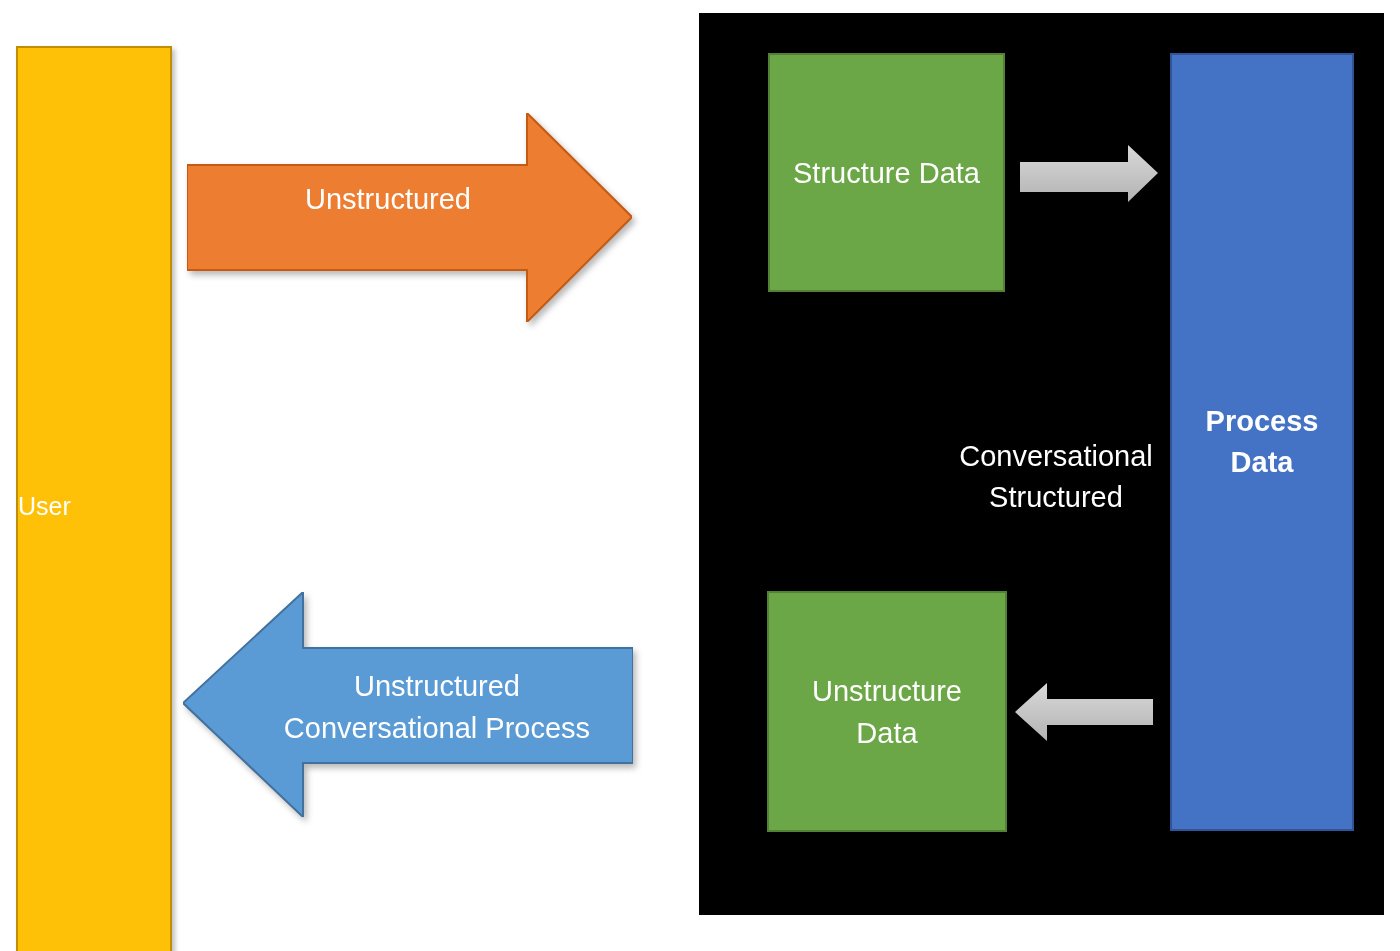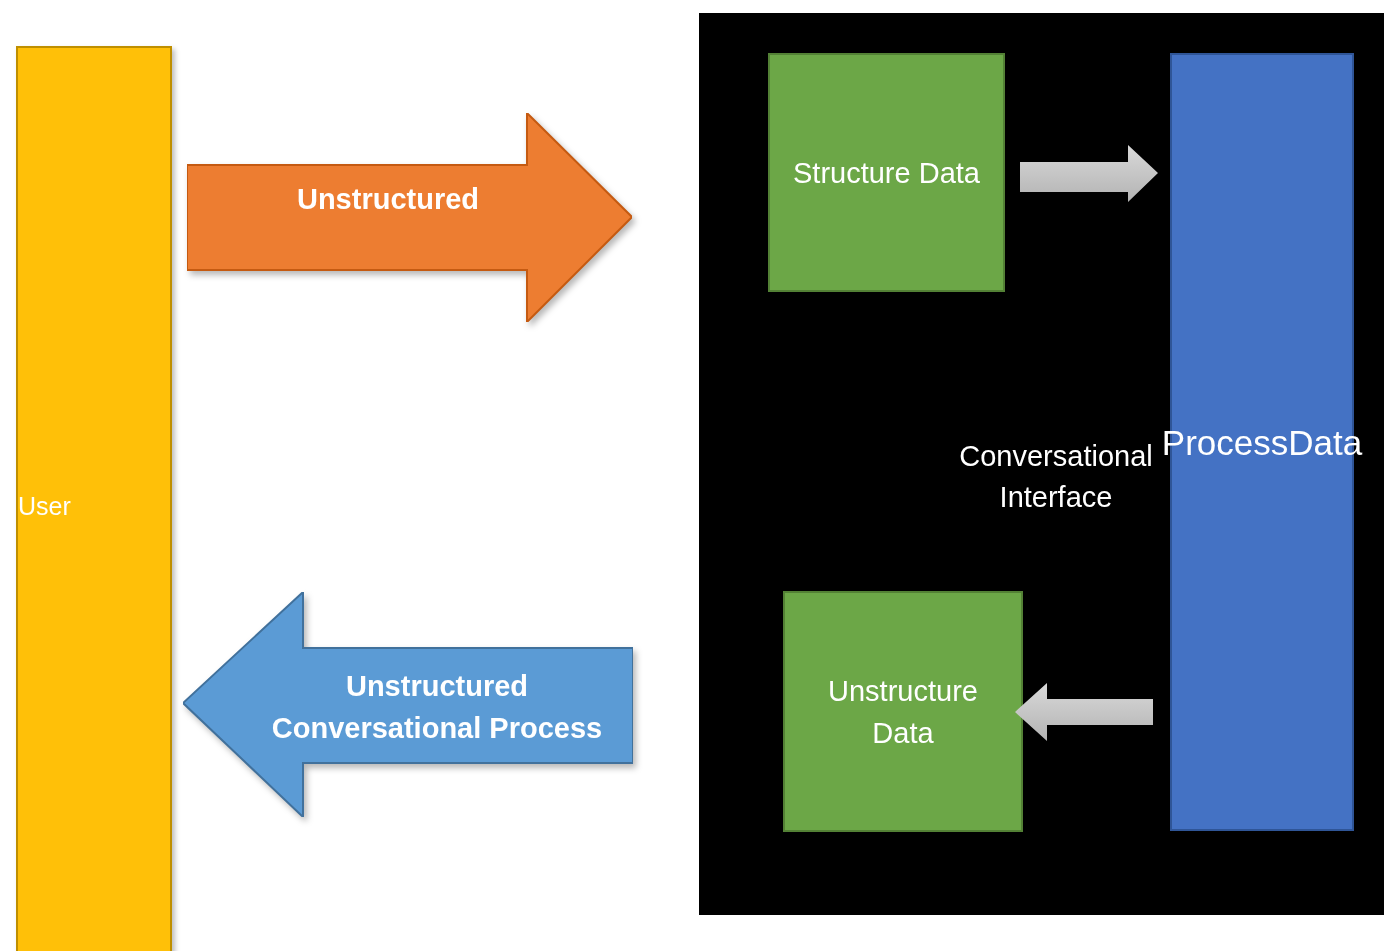--- a/index.html
+++ b/index.html
@@ -47,52 +47,52 @@
   }
   .arrow-gray polygon { stroke: none; }
 
   .arrow-label {
     position: absolute;
     color: var(--text-white, #fff);
     font-size: 29px;
     line-height: 42px;
     text-align: center;
     white-space: nowrap;
-    font-weight: bold;
   }
   .input-arrow .arrow-label  { left: 26px; top: 65px; width: 350px; }
   .output-arrow .arrow-label { left: 79px; top: 73px; width: 350px; }
 
   
   .panel {
     left: 699px; top: 13px; width: 685px; height: 902px;
     background: var(--panel-bg, #000);
   }
 
   .green-box {
     position: absolute;
     background: var(--green-fill, #6CA747);
     border: 2px solid var(--green-border, #538135);
     display: flex; flex-direction: column;
     align-items: center; justify-content: center;
     font-size: 29px; line-height: 42px;
     text-align: center;
   }
   .structure-box   { left: 69px; top: 40px;  width: 237px; height: 239px; }
-  .unstructure-box { left: 68px; top: 578px; width: 240px; height: 241px; margin-left: 16px; }
+  .unstructure-box { left: 68px; top: 578px; width: 240px; height: 241px; }
 
   .process-box {
     position: absolute;
     left: 471px; top: 40px; width: 184px; height: 778px;
     background: var(--process-fill, #4472C4);
     border: 2px solid var(--process-border, #2F5597);
-    display: flex; 
+    display: flex; flex-direction: column;
     align-items: center; justify-content: center;
-    font-size: 35px; line-height: 41px;
+    font-size: 29px; line-height: 41px;
     text-align: center;
+    font-weight: bold;
   }
 
   .gray-arrow-top    { left: 321px; top: 132px; width: 138px; height: 57px; }
   .gray-arrow-bottom { left: 316px; top: 670px; width: 138px; height: 58px; }
 
   .panel-label {
     position: absolute;
     left: 207px; top: 423px; width: 300px;
     font-size: 29px; line-height: 41px;
     text-align: center;
@@ -145,21 +145,21 @@
       </svg>
     </div>
 
     <div class="process-box">
       <div>Process</div>
       <div>Data</div>
     </div>
 
     <div class="panel-label">
       <div>Conversational</div>
-      <div>Interface</div>
+      <div>Structured</div>
     </div>
 
     <div class="green-box unstructure-box">
       <div>Unstructure</div>
       <div>Data</div>
     </div>
 
     <div class="abs arrow-wrap gray-arrow-bottom">
       <svg class="arrow-gray" viewBox="0 0 138 58" preserveAspectRatio="none">
         <defs>

